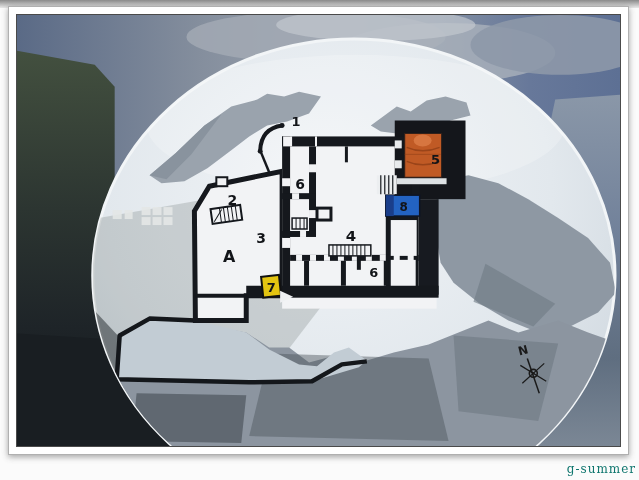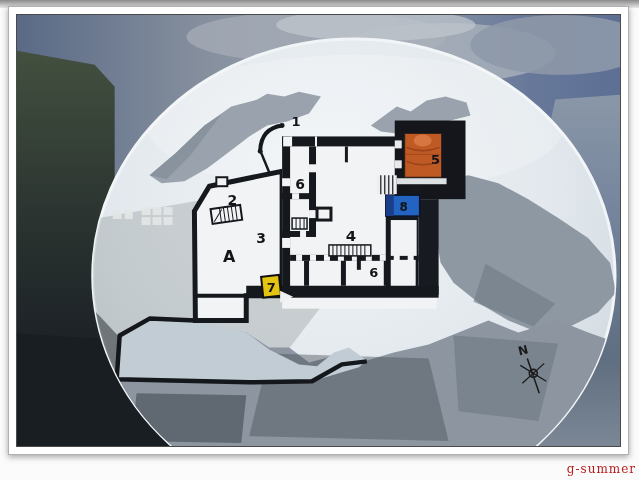--- a/index.html
+++ b/index.html
@@ -17,21 +17,21 @@
     box-shadow:0 2px 6px rgba(60,60,60,.45);
   }
   .photo{
     position:absolute;left:7px;top:7px;right:7px;bottom:7px;
     border:1px solid #4a4a4a;overflow:hidden;background:#8a94a2;
   }
   .photo svg{display:block;width:100%;height:100%;}
   .watermark{
     position:absolute;right:3px;bottom:4px;
     font-family:"DejaVu Serif","Liberation Serif",serif;
-    font-size:12px;color:#b91c1c;letter-spacing:1px;
+    font-size:12px;color:#0f766e;letter-spacing:1px;
   }
   text{font-family:"DejaVu Sans","Liberation Sans",sans-serif;}
 </style>
 </head>
 <body>
 
 <div class="top-shade"></div>
 
 <div class="frame">
   <div class="photo">

